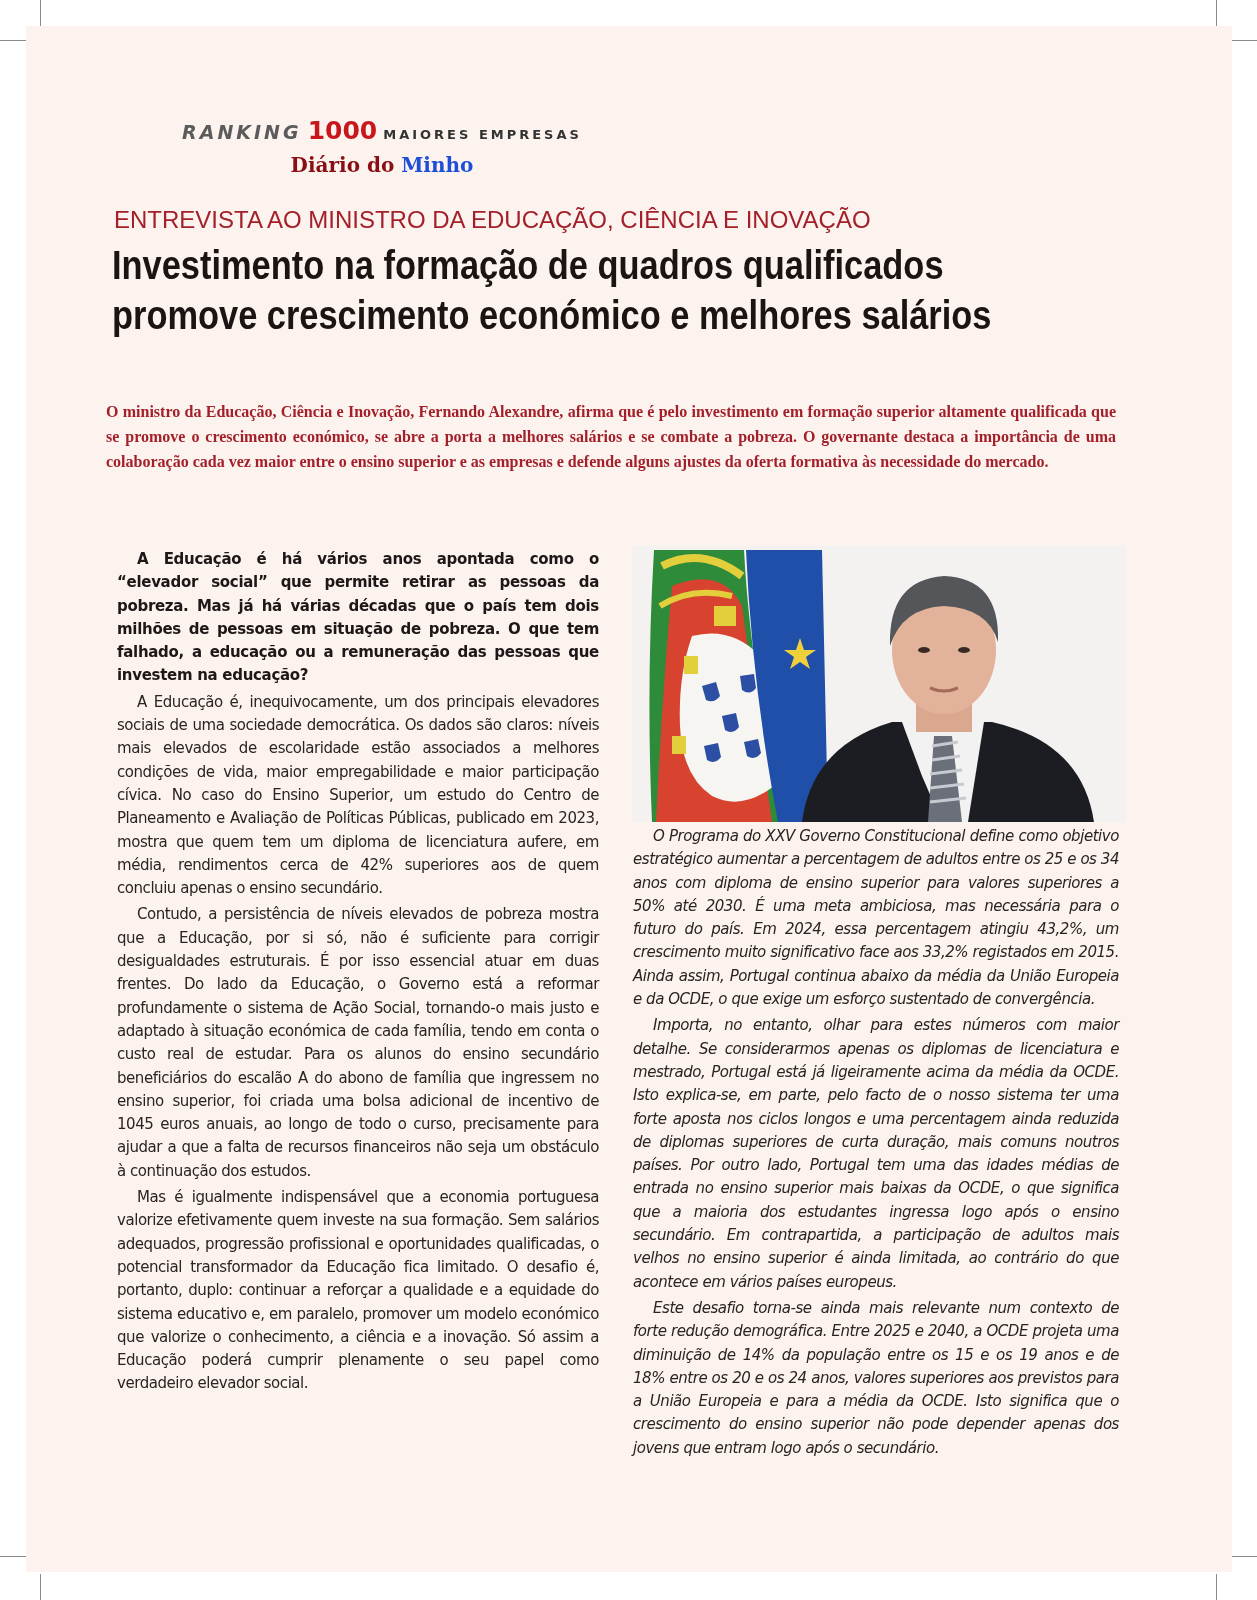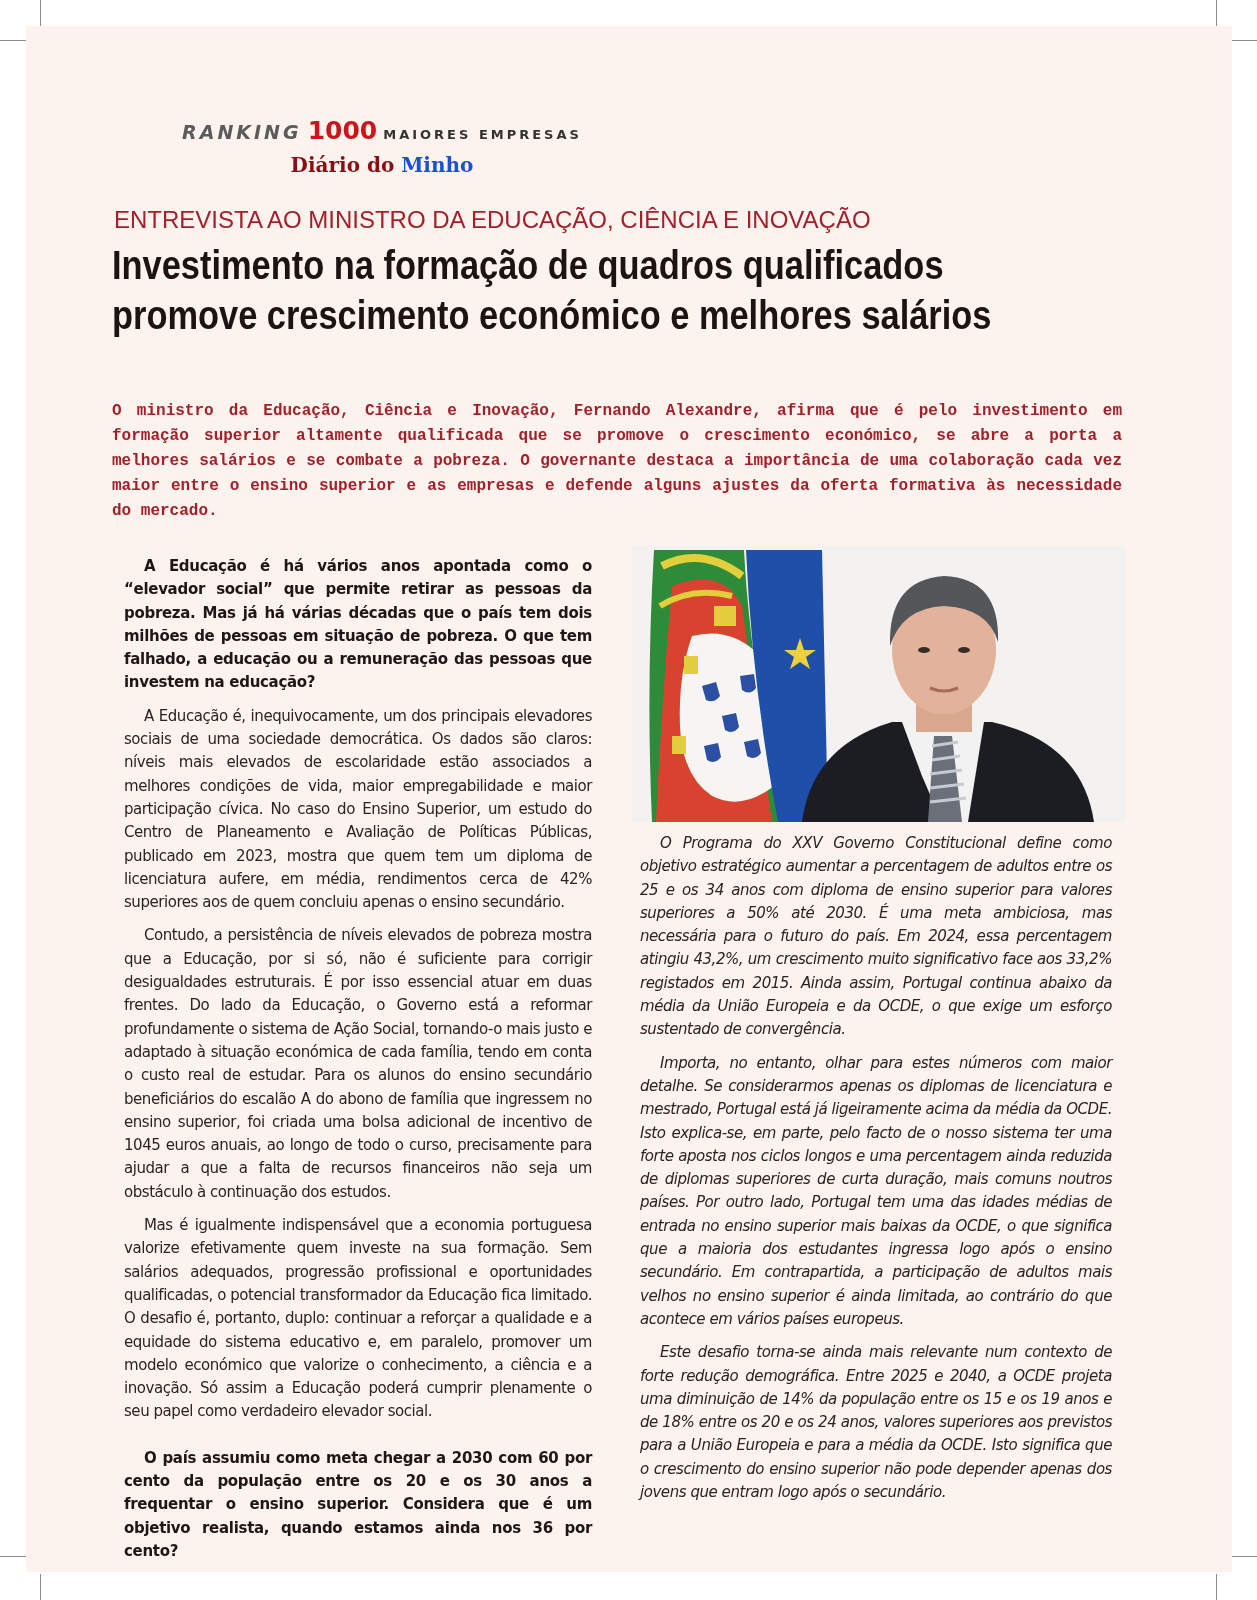--- a/index.html
+++ b/index.html
@@ -23,28 +23,28 @@
     .kicker {
       position: absolute; left: 88px; top: 180px;
       font-family: "Liberation Sans", sans-serif; font-size: 24px; color: #a3202a; letter-spacing: 0px;
     }
     .headline {
       position: absolute; left: 86px; top: 214px; width: 1080px;
       font-family: "Liberation Sans", sans-serif; font-weight: bold; font-size: 40px; line-height: 50px;
       color: #1b1413; transform: scaleX(0.86); transform-origin: left top; white-space: nowrap;
     }
     .lead {
-      position: absolute; left: 86px; top: 373px; width: 1010px;
-      font-family: Liberation Mono, monospace; font-weight: bold; font-size: 16px; line-height: 25px;
+      position: absolute; left: 80px; top: 373px; width: 1010px;
+      font-family: Liberation Serif, serif; font-weight: bold; font-size: 16px; line-height: 25px;
       color: #a3202a; text-align: justify;
     }
     .col { position: absolute; font-family: "DejaVu Sans", sans-serif; font-size: 15px; line-height: 23.3px; color: #2a2322; }
     .col-left { left: 88px; top: 519px; width: 488px; }
     .col-right { left: 604px; top: 796px; width: 492px; font-style: italic; }
-    .col p { margin: 10px; text-align: justify; text-indent: 20px; letter-spacing: -0.45px; }
+    .col p { margin: 3px; text-align: justify; text-indent: 20px; letter-spacing: -0.45px; }
     .col p.q { font-weight: bold; color: #1e1717; letter-spacing: -0.3px; }
     .col p.gap { margin-top: 23px; }
 
     .photo {
       position: absolute; left: 606px; top: 520px; width: 494px; height: 276px;
       background: #f3f1f0; overflow: hidden;
     }
   </style>
 </head>
 <body>
@@ -76,21 +76,20 @@
     <div>promove crescimento económico e melhores salários</div>
   </div>
 
   <div class="lead">O ministro da Educação, Ciência e Inovação, Fernando Alexandre, afirma que é pelo investimento em formação superior altamente qualificada que se promove o crescimento económico, se abre a porta a melhores salários e se combate a pobreza. O governante destaca a importância de uma colaboração cada vez maior entre o ensino superior e as empresas e defende alguns ajustes da oferta formativa às necessidade do mercado.</div>
 
   <div class="col col-left">
     <p class="q">A Educação é há vários anos apontada como o “elevador social” que permite retirar as pessoas da pobreza. Mas já há várias décadas que o país tem dois milhões de pessoas em situação de pobreza. O que tem falhado, a educação ou a remuneração das pessoas que investem na educação?</p>
     <p>A Educação é, inequivocamente, um dos principais elevadores sociais de uma sociedade democrática. Os dados são claros: níveis mais elevados de escolaridade estão associados a melhores condições de vida, maior empregabilidade e maior participação cívica. No caso do Ensino Superior, um estudo do Centro de Planeamento e Avaliação de Políticas Públicas, publicado em 2023, mostra que quem tem um diploma de licenciatura aufere, em média, rendimentos cerca de 42% superiores aos de quem concluiu apenas o ensino secundário.</p>
     <p>Contudo, a persistência de níveis elevados de pobreza mostra que a Educação, por si só, não é suficiente para corrigir desigualdades estruturais. É por isso essencial atuar em duas frentes. Do lado da Educação, o Governo está a reformar profundamente o sistema de Ação Social, tornando-o mais justo e adaptado à situação económica de cada família, tendo em conta o custo real de estudar. Para os alunos do ensino secundário beneficiários do escalão A do abono de família que ingressem no ensino superior, foi criada uma bolsa adicional de incentivo de 1045 euros anuais, ao longo de todo o curso, precisamente para ajudar a que a falta de recursos financeiros não seja um obstáculo à continuação dos estudos.</p>
     <p>Mas é igualmente indispensável que a economia portuguesa valorize efetivamente quem investe na sua formação. Sem salários adequados, progressão profissional e oportunidades qualificadas, o potencial transformador da Educação fica limitado. O desafio é, portanto, duplo: continuar a reforçar a qualidade e a equidade do sistema educativo e, em paralelo, promover um modelo económico que valorize o conhecimento, a ciência e a inovação. Só assim a Educação poderá cumprir plenamente o seu papel como verdadeiro elevador social.</p>
-    <p class="q gap">O país assumiu como meta chegar a 2030 com 60 por cento da população entre os 20 e os 30 anos a frequentar o ensino superior. Considera que é um objetivo realista, quando estamos ainda nos 36 por cento?</p>
   </div>
 
   <div class="photo">
     <svg width="494" height="276" viewBox="0 0 494 276" xmlns="http://www.w3.org/2000/svg">
       <rect x="0" y="0" width="494" height="276" fill="#f4f2f1"></rect>
 
       <g>
         <path d="M22 4 L112 4 Q118 120 150 276 L20 276 Q14 140 22 4 Z" fill="#2e8b3a"></path>
         <path d="M40 40 Q90 20 110 60 L140 276 L24 276 Q30 150 40 40 Z" fill="#d7432f"></path>
         <path d="M30 20 Q70 0 110 30" stroke="#e3cf3c" stroke-width="8" fill="none"></path>

